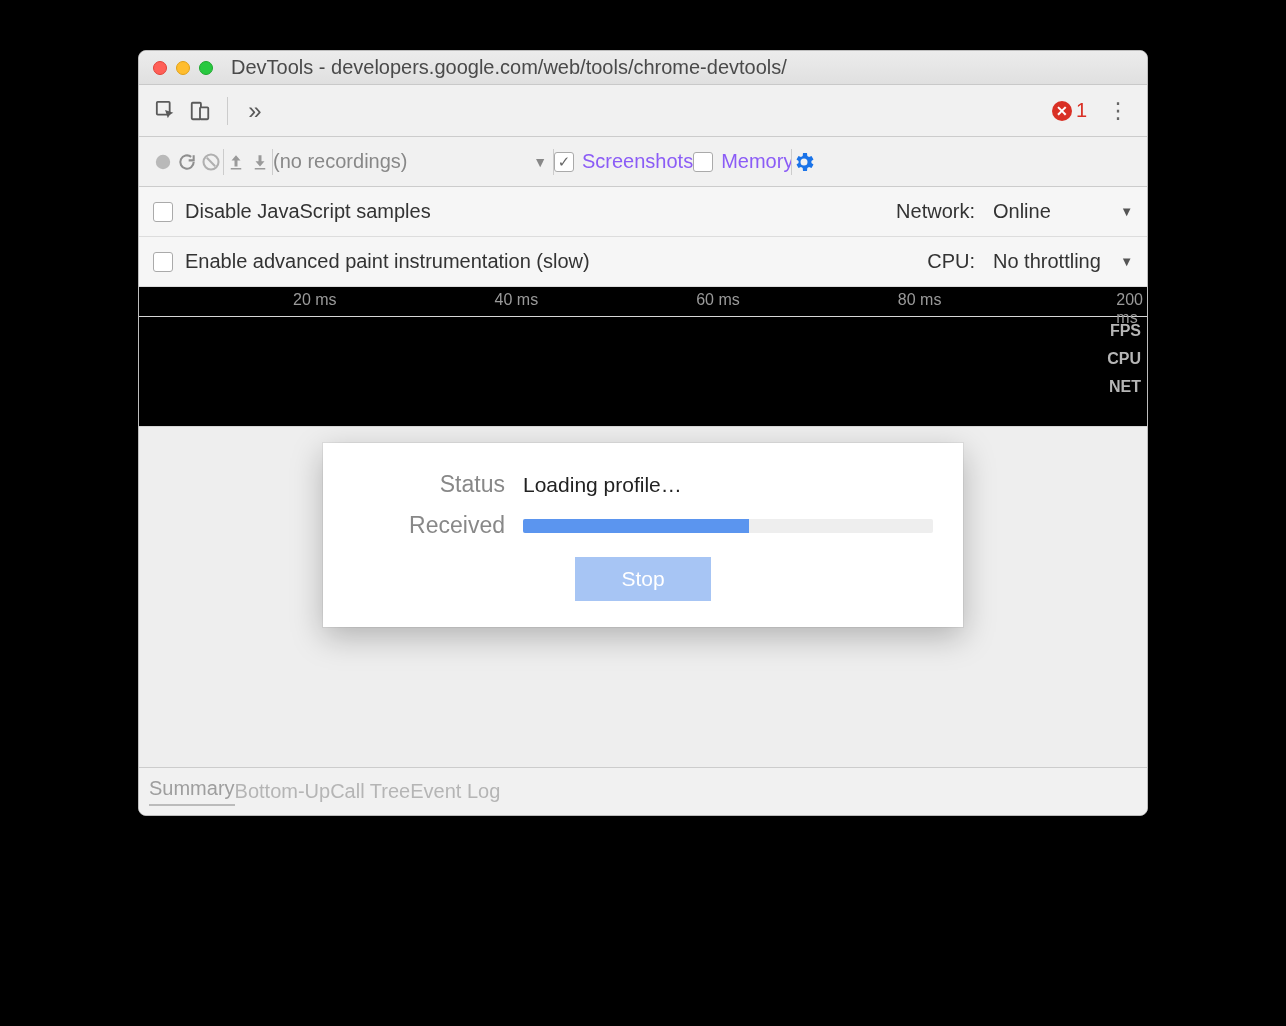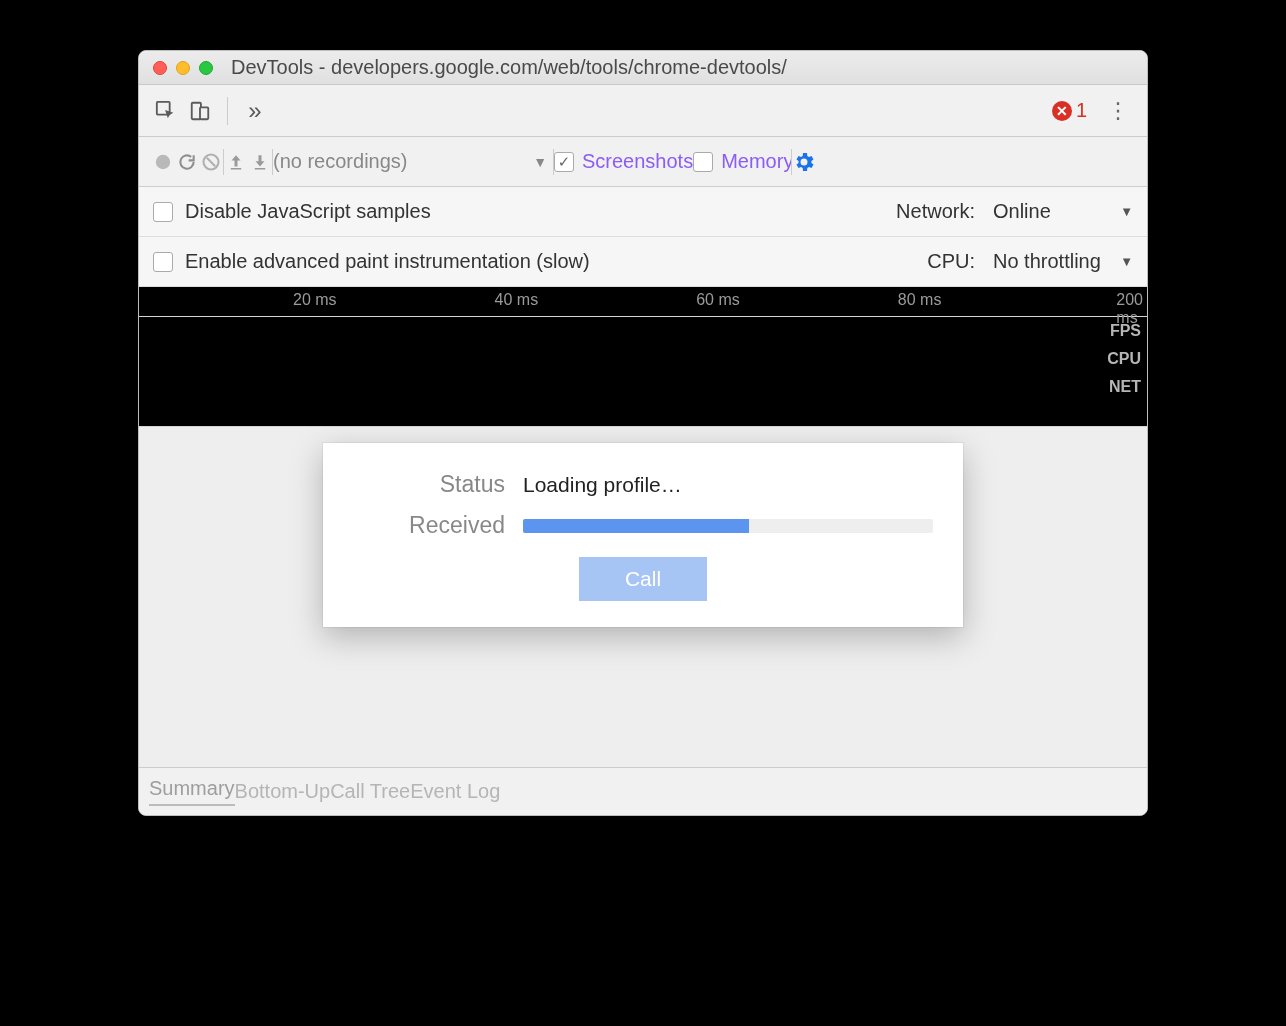--- a/index.html
+++ b/index.html
@@ -323,21 +323,21 @@
         <div class="dlg-label">Status</div>
         <div class="dlg-val">Loading profile…</div>
       </div>
       <div class="dlg-row">
         <div class="dlg-label">Received</div>
         <div class="progress">
           <div class="bar" style="width:55%"></div>
         </div>
       </div>
       <div class="dlg-actions">
-        <button class="stop-btn">Call</button>
+        <button class="stop-btn">Stop</button>
       </div>
     </div>
   </div>
 
   <div class="bottomtabs">
     <div class="btab active">Summary</div>
     <div class="btab">Bottom-Up</div>
     <div class="btab">Call Tree</div>
     <div class="btab">Event Log</div>
   </div>

